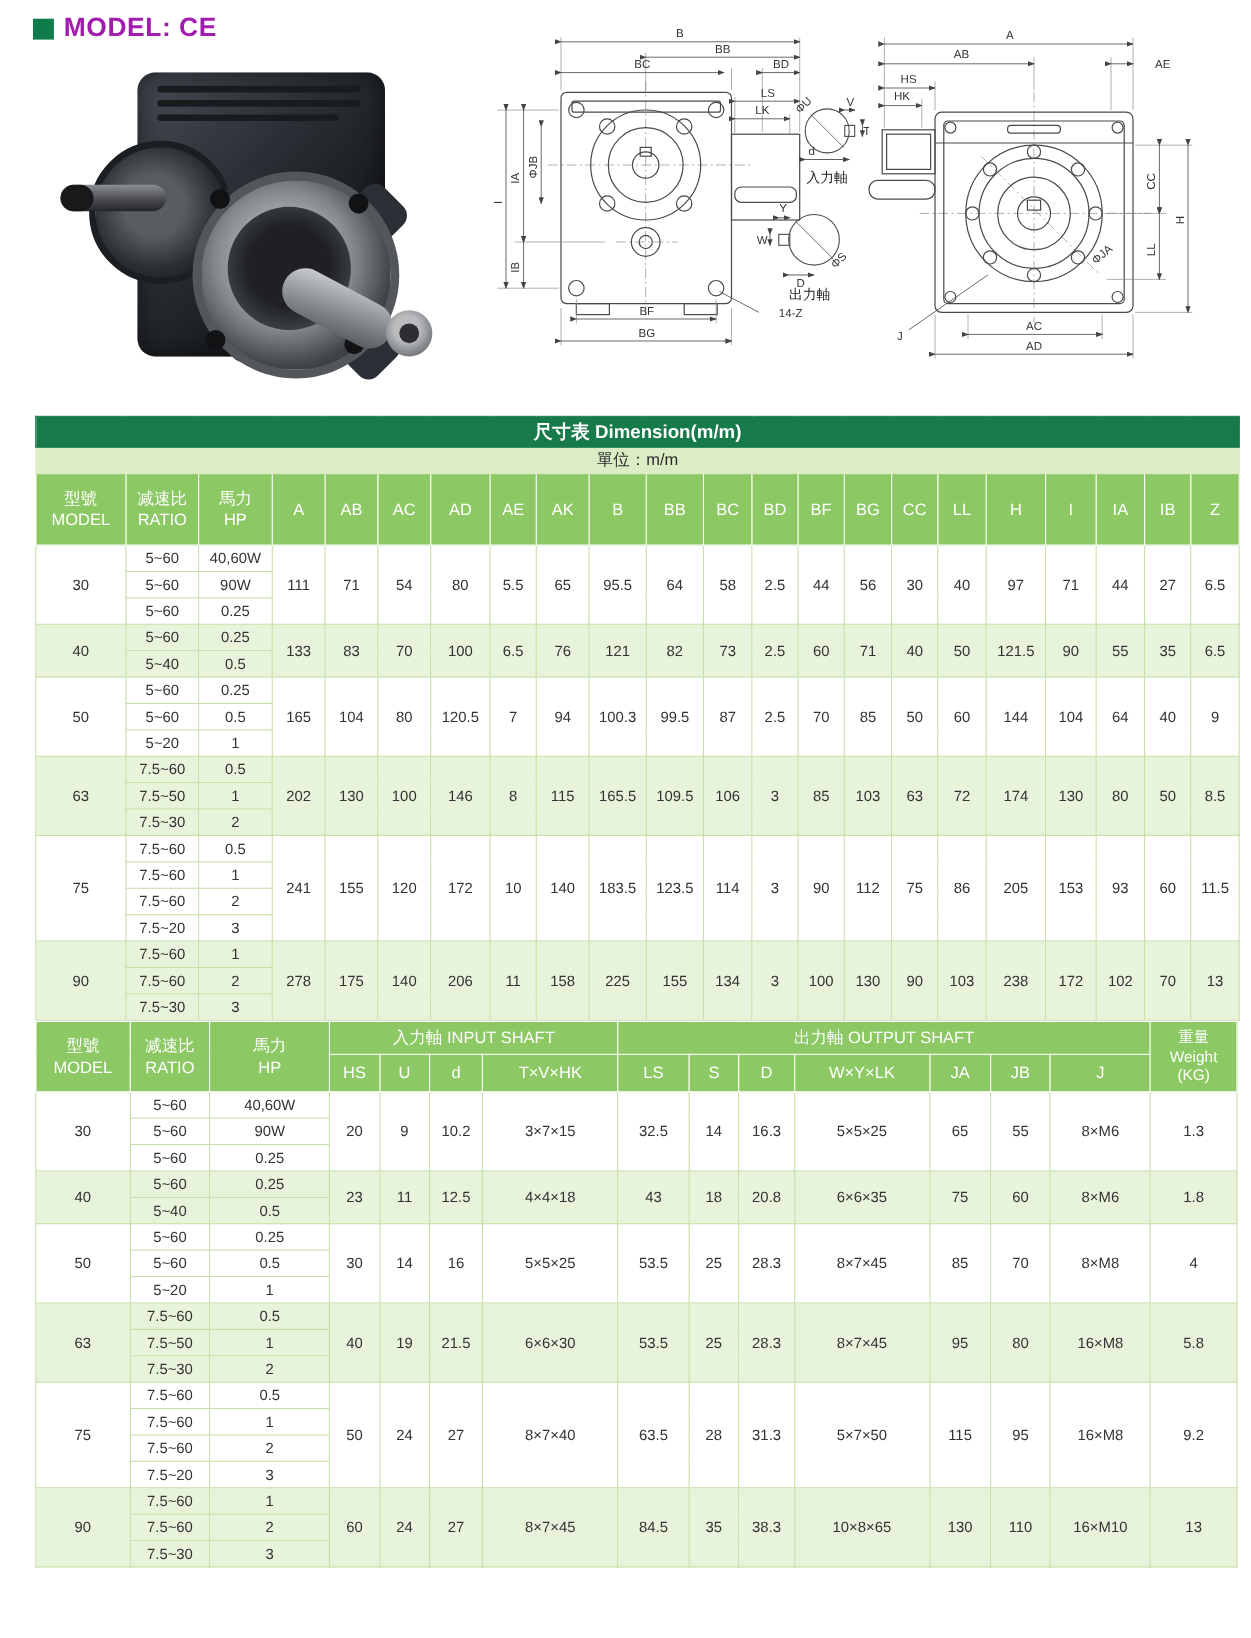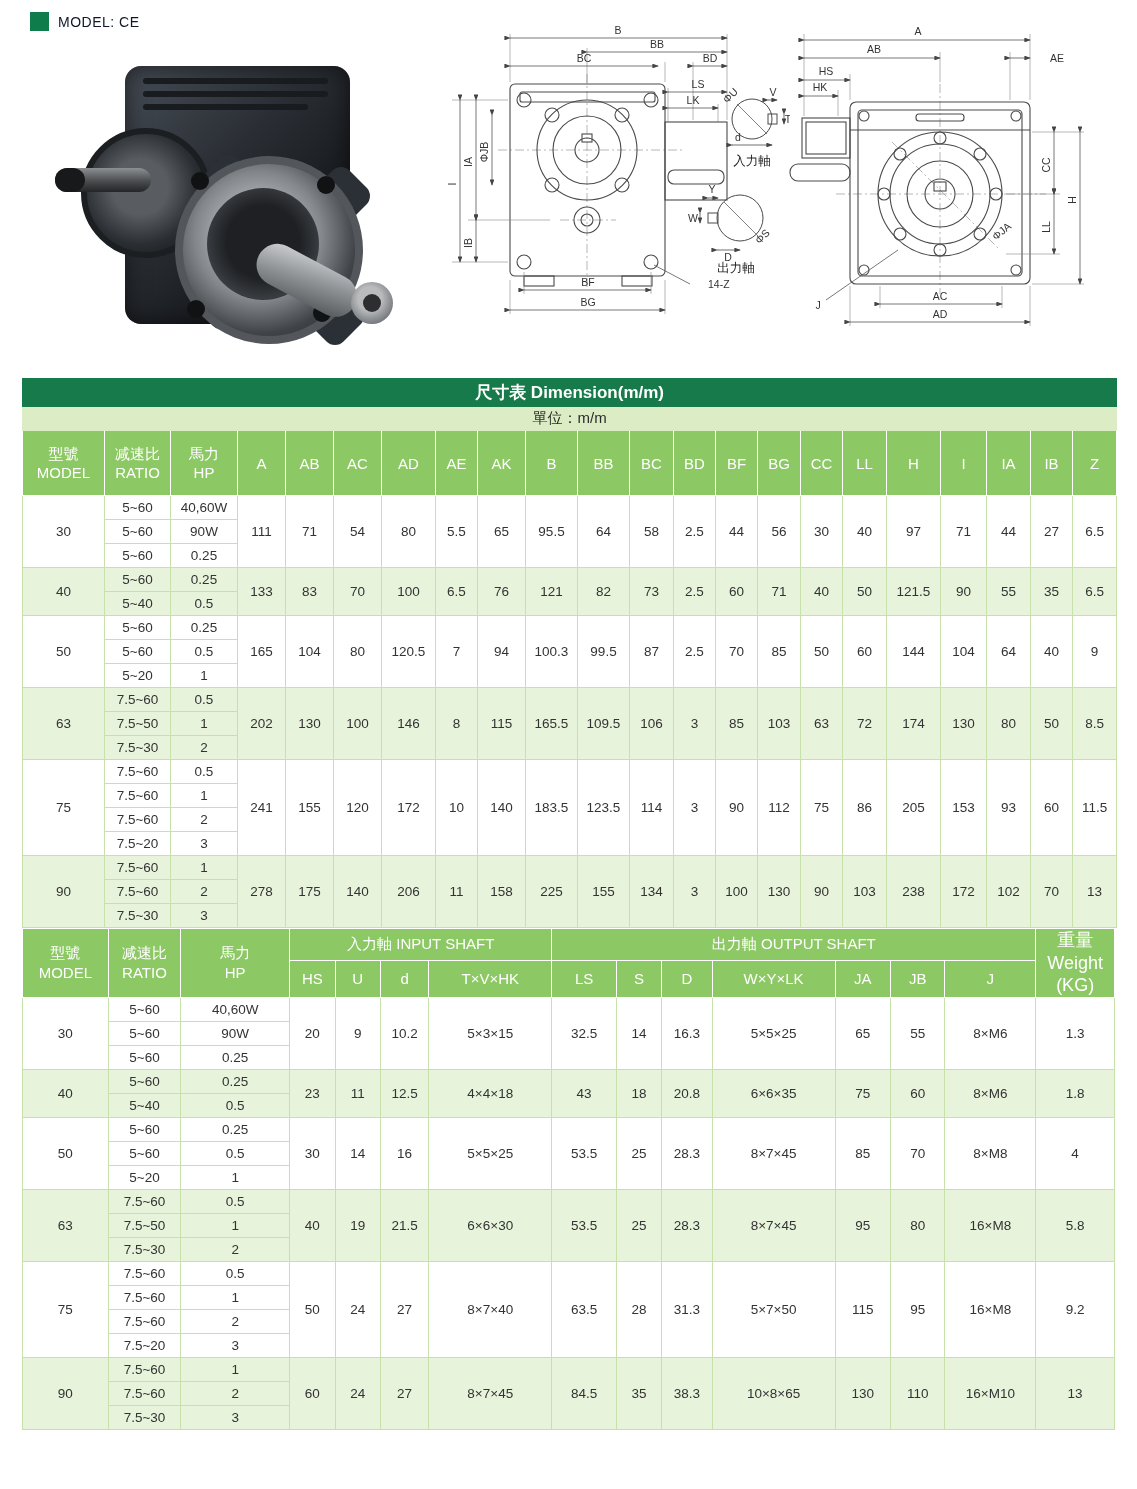--- a/index.html
+++ b/index.html
@@ -2,21 +2,21 @@
 <html><head>
 <meta charset="utf-8">
 <style>
   html,body{margin:0;padding:0;background:#fff;}
   body{font-family:"Liberation Sans",sans-serif;}
   .page{position:relative;width:1137px;height:1489px;background:#fff;overflow:hidden;margin:0 auto;}
 
   
   .brand{position:absolute;left:30px;top:12px;display:flex;align-items:center;gap:9px;}
   .brand-square{width:19px;height:19px;background:#0E7C4B;}
-  .brand-text{font-size:14px;font-weight:normal;color:#0f172a;letter-spacing:.5px;}
+  .brand-text{font-size:24px;font-weight:bold;color:#a21caf;letter-spacing:.5px;}
 
   
   .photo{position:absolute;left:55px;top:48px;width:340px;height:305px;}
   .photo div{position:absolute;}
   .ph-body{left:70px;top:18px;width:225px;height:258px;border-radius:16px;
     background:linear-gradient(135deg,#474e57 0%,#2a2e34 40%,#15171a 75%,#2b2f35 100%);
     box-shadow:inset 0 0 25px rgba(0,0,0,.6);}
   .ph-rib{left:88px;width:185px;height:6px;background:#191c1f;border-radius:3px;}
   .r1{top:30px;} .r2{top:43px;} .r3{top:56px;width:165px;}
   .ph-sideplate{left:26px;top:80px;width:118px;height:118px;border-radius:50%;
@@ -42,34 +42,34 @@
   .ph-outhole{left:308px;top:246px;width:18px;height:18px;border-radius:50%;background:#2c2e31;}
 
   
   .front-svg{position:absolute;left:440px;top:22px;}
   .side-svg{position:absolute;left:788px;top:22px;}
   svg{font-family:"Liberation Sans",sans-serif;}
   svg text{fill:#333;font-size:10.5px;}
   svg .cap{font-size:12.5px;fill:#222;}
 
   
-  .tables{position:absolute;left:22px;top:378px;width:927px;}
+  .tables{position:absolute;left:32px;top:378px;width:927px;}
   table{border-collapse:collapse;width:1093px;table-layout:fixed;}
   td,th{border:1px solid #C8E0A9;padding:0;text-align:center;vertical-align:middle;}
   .title-bar{background:#177A4A;color:#fff;font-weight:bold;font-size:17px;height:27px;border:1px solid #177A4A;}
   .unit-bar{background:#DCEDC5;color:#2b2b2b;font-weight:normal;font-size:15px;height:23px;border:1px solid #DCEDC5;}
   .col-head th{background:#8CC863;color:#fff;font-weight:normal;font-size:15px;border:1px solid #fff;}
   .dim-head th{height:64px;}
   .th2 span{display:block;line-height:1.3;}
   tbody td{font-size:13.5px;color:#333;height:23px;background:#fff;}
   tr.tint td{background:#E8F3DC;}
   .shaft-table{margin-top:0;}
   .group-row th{height:29px;}
   .sub-row th{height:33px;}
-  .w3 span{display:block;line-height:1.25;font-size:18px;}
+  .w3 span{display:block;line-height:1.25;font-size:14px;}
 
   
   .page-num{position:absolute;left:0;top:1448px;width:100%;text-align:center;color:#147A4A;font-size:17px;}
 </style>
 </head>
 <body>
 
 <div class="page">
 
   <div class="brand">
@@ -635,21 +635,21 @@
           </tr>
       </thead>
       <tbody>
           <tr>
             <td rowspan="3">30</td>
             <td>5~60</td>
             <td>40,60W</td>
             <td rowspan="3">20</td>
             <td rowspan="3">9</td>
             <td rowspan="3">10.2</td>
-            <td rowspan="3">5×3×15</td>
+            <td rowspan="3">3×7×15</td>
             <td rowspan="3">32.5</td>
             <td rowspan="3">14</td>
             <td rowspan="3">16.3</td>
             <td rowspan="3">5×5×25</td>
             <td rowspan="3">65</td>
             <td rowspan="3">55</td>
             <td rowspan="3">8×M6</td>
             <td rowspan="3">1.3</td>
           </tr>
           <tr>

